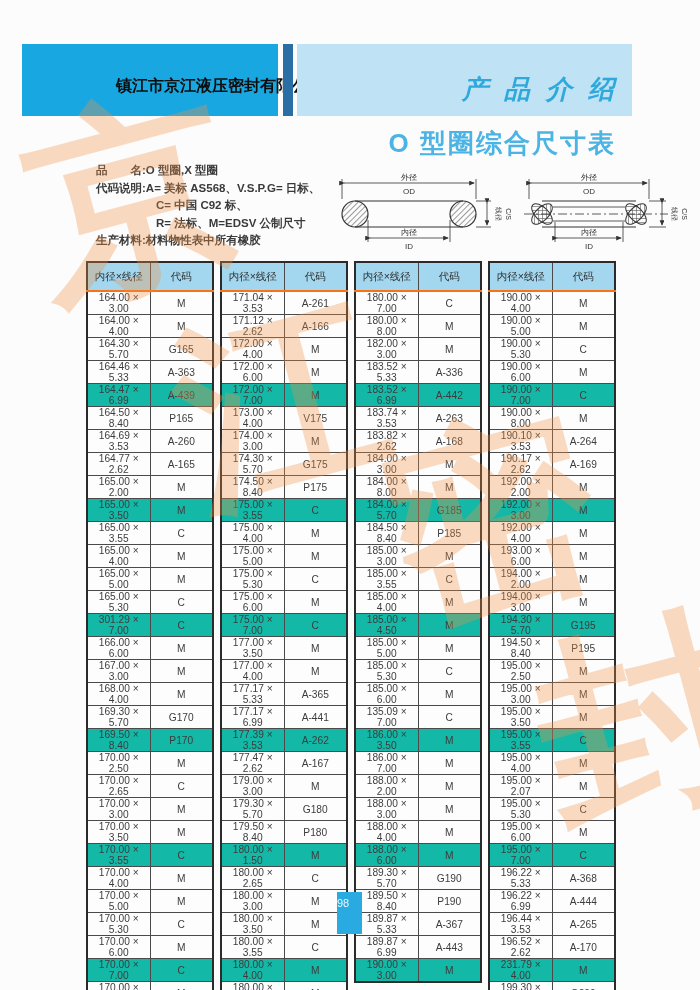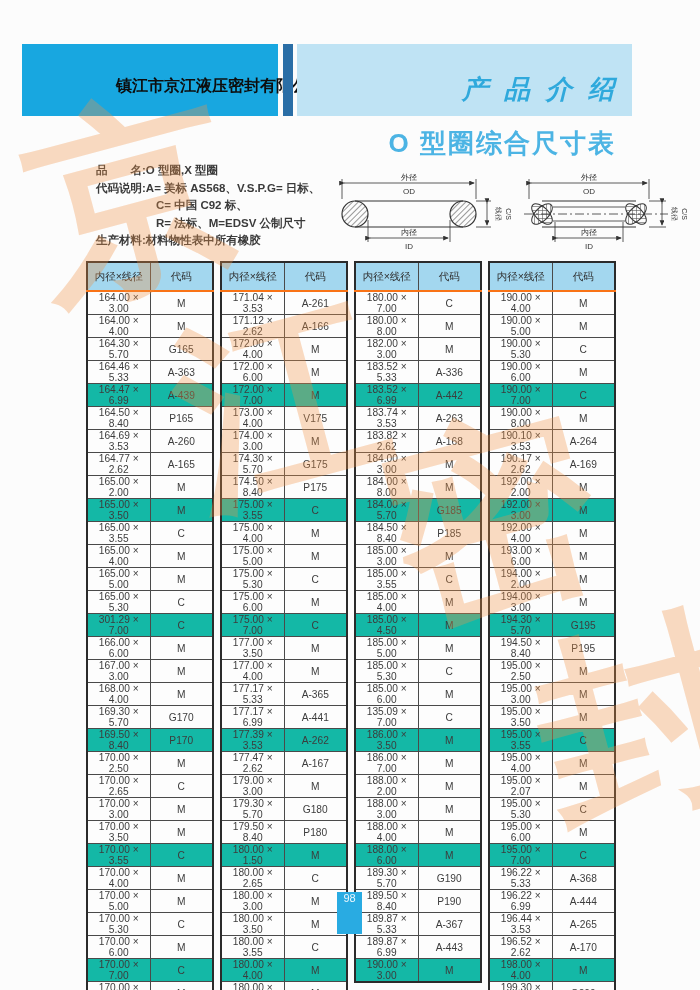--- a/index.html
+++ b/index.html
@@ -32,21 +32,21 @@
   table.size-table td.num{width:62%;}
   table.size-table tbody tr:nth-child(5n) td{background:#14b8a6;}
   
   .watermark{position:absolute;z-index:2;color:#f19245;opacity:0.32;font-family:"DejaVu Serif",serif;font-weight:bold;font-size:205px;line-height:1;pointer-events:none;transform:rotate(-15deg);}
   .wm0{left:28px;top:95px;}
   .wm1{left:178px;top:300px;}
   .wm2{left:388px;top:415px;}
   .wm3{left:538px;top:618px;}
   
   .page-tab{position:absolute;left:337px;top:892px;width:25px;height:42px;background:#29abe2;z-index:1;}
-  .page-num{display:block;text-align:center;font-size:11px;color:#eaf6fd;}
+  .page-num{display:block;padding-top:5px;font-size:11px;color:#eaf6fd;}
 </style>
 </head>
 <body>
 
 <div class="page">
 
   <div class="banner-left">
     <div class="company-name">镇江市京江液压密封有限公司</div>
   </div>
   <div class="banner-sep"></div>
@@ -661,21 +661,21 @@
         </tr>
         <tr>
           <td class="num">196.44 × 3.53</td>
           <td>A-265</td>
         </tr>
         <tr>
           <td class="num">196.52 × 2.62</td>
           <td>A-170</td>
         </tr>
         <tr>
-          <td class="num">198.00 × 4.00</td>
+          <td class="num">231.79 × 4.00</td>
           <td>M</td>
         </tr>
         <tr>
           <td class="num">199.30 × 5.70</td>
           <td>G200</td>
         </tr>
       </tbody>
   </table>
 
   <div class="watermark wm0">京</div>

